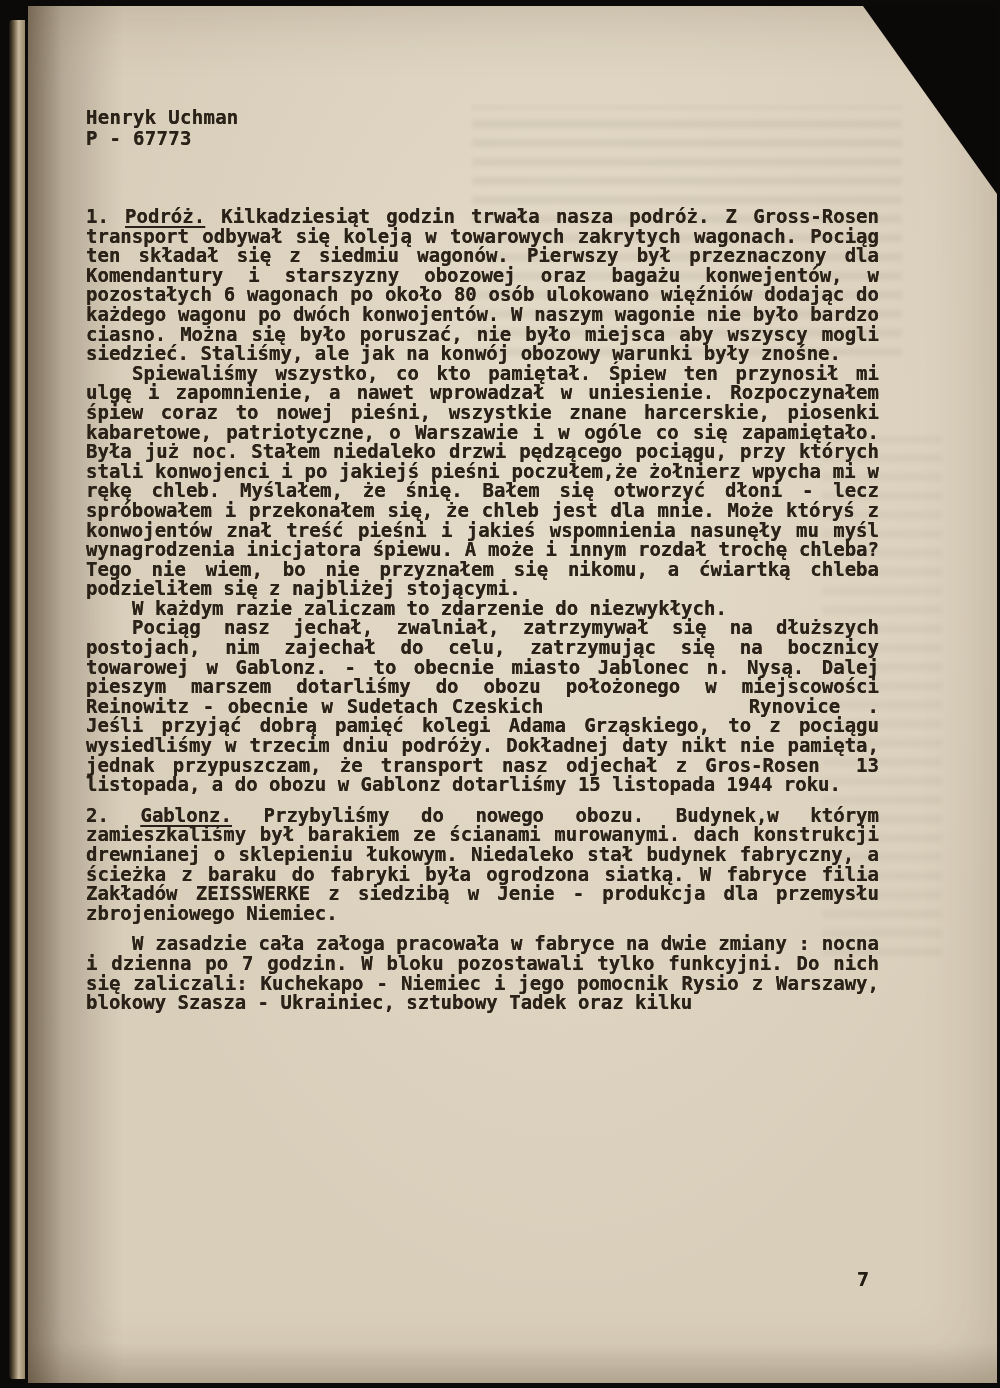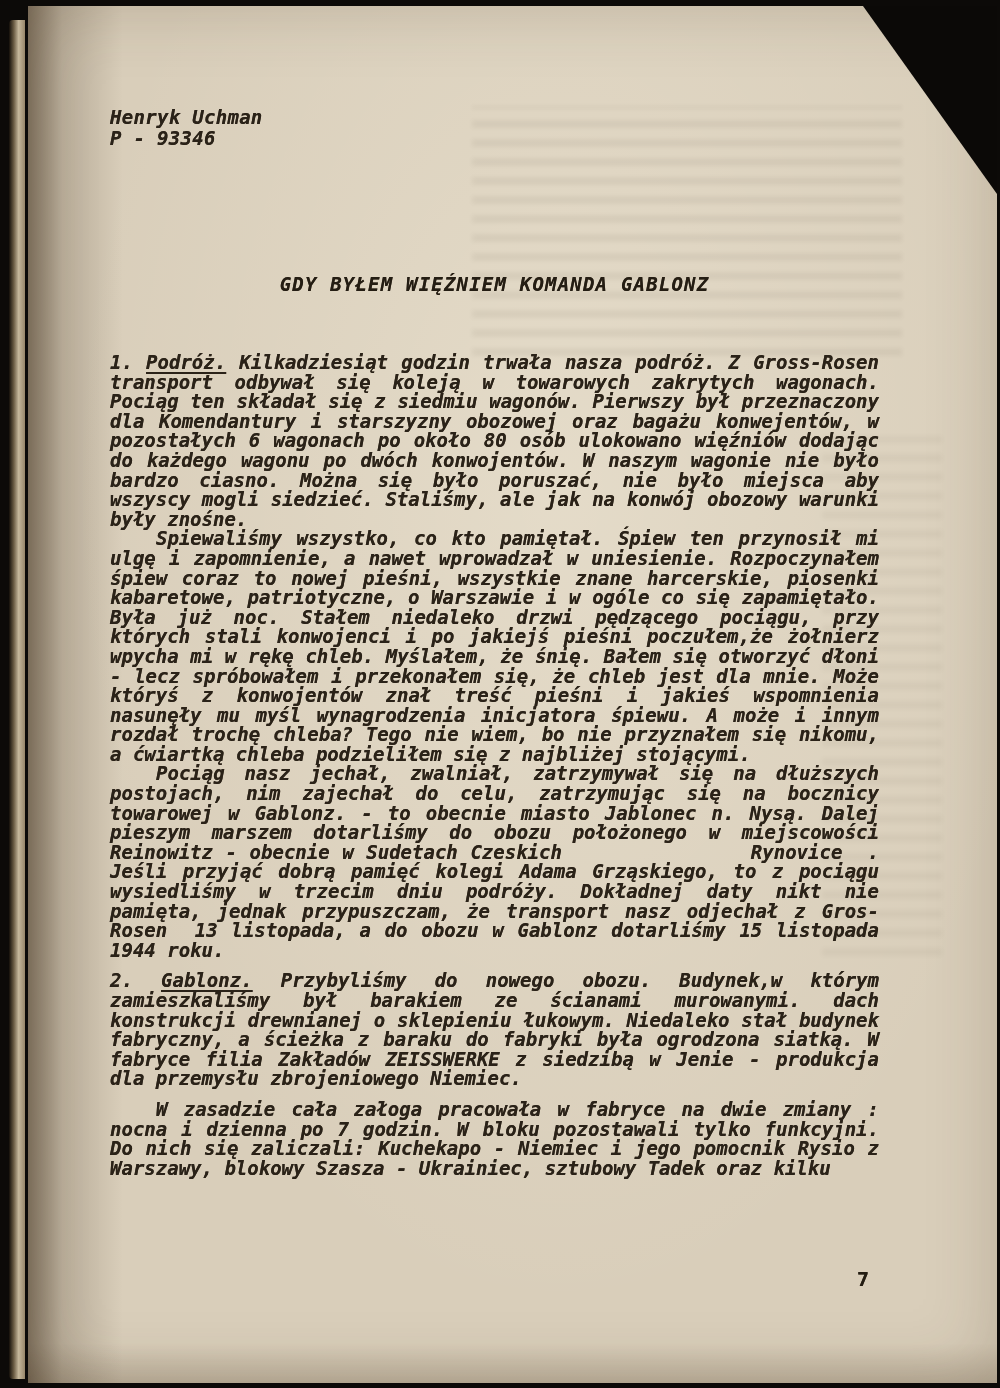--- a/index.html
+++ b/index.html
@@ -50,26 +50,25 @@
   
   .bleed {
     position: absolute;
     background: repeating-linear-gradient(0deg, #3a2f1f 0px, #3a2f1f 8px, transparent 8px, transparent 19px);
     filter: blur(2px);
   }
   .bleed-top { top: 100px; right: 95px; width: 430px; height: 250px; opacity: 0.055; }
   .bleed-right { top: 430px; right: 55px; width: 120px; height: 520px; opacity: 0.04; }
   .content {
     position: absolute;
-    left: 82px;
+    left: 58px;
     right: 118px;
     top: 0;
     color: #2a2218;
     text-shadow: 0 0 0.5px rgba(42,32,20,0.85);
-    font-style: italic;
   }
   header {
     margin-top: 101px;
     font-size: 19px;
     line-height: 21px;
     font-weight: 700;
     letter-spacing: 0.3px;
   }
   .title {
     margin-top: 124px;
@@ -112,32 +111,32 @@
 <div class="page-edge"></div>
 
 <div class="page">
   <div class="corner-tr"></div>
   <div class="bleed bleed-top"></div>
   <div class="bleed bleed-right"></div>
 
   <div class="content">
     <header>
       <div>Henryk Uchman</div>
-      <div>P - 93346</div>
+      <div>P - 67773</div>
     </header>
 
-    <div class="title">GDY BYŁEM WIĘŹNIEM KOMANDA GABLONZ</div>
 
     <div class="body-text">
 
       <p class="para"><span>1. </span><span class="lead">Podróż.</span><span> Kilkadziesiąt godzin trwała nasza podróż. Z Gross-Rosen transport odbywał się koleją w towarowych zakrytych wagonach. Pociąg ten składał się z siedmiu wagonów. Pierwszy był przeznaczony dla Komendantury i starszyzny obozowej oraz bagażu konwejentów, w pozostałych 6 wagonach po około 80 osób ulokowano więźniów dodając do każdego wagonu po dwóch konwojentów. W naszym wagonie nie było bardzo ciasno. Można się było poruszać, nie było miejsca aby wszyscy mogli siedzieć. Staliśmy, ale jak na konwój obozowy warunki były znośne.</span></p>
 
 
       <p class="para indent"><span>Spiewaliśmy wszystko, co kto pamiętał. Śpiew ten przynosił mi ulgę i zapomnienie, a nawet wprowadzał w uniesienie. Rozpoczynałem śpiew coraz to nowej pieśni, wszystkie znane harcerskie, piosenki kabaretowe, patriotyczne, o Warszawie i w ogóle co się zapamiętało. Była już noc. Stałem niedaleko drzwi pędzącego pociągu, przy których stali konwojenci i po jakiejś pieśni poczułem,że żołnierz wpycha mi w rękę chleb. Myślałem, że śnię. Bałem się otworzyć dłoni - lecz spróbowałem i przekonałem się, że chleb jest dla mnie. Może któryś z konwojentów znał treść pieśni i jakieś wspomnienia nasunęły mu myśl wynagrodzenia inicjatora śpiewu. A może i innym rozdał trochę chleba? Tego nie wiem, bo nie przyznałem się nikomu, a ćwiartką chleba podzieliłem się z najbliżej stojącymi.</span></p>
 
+      <p class="para indent"><span>W każdym razie zaliczam to zdarzenie do niezwykłych.</span></p>
 
       <p class="para indent"><span>Pociąg nasz jechał, zwalniał, zatrzymywał się na dłuższych postojach, nim zajechał do celu, zatrzymując się na bocznicy towarowej w Gablonz. - to obecnie miasto Jablonec n. Nysą. Dalej pieszym marszem dotarliśmy do obozu położonego w miejscowości Reinowitz - obecnie w Sudetach Czeskich&nbsp;&nbsp;&nbsp;&nbsp;&nbsp;&nbsp;&nbsp;&nbsp;&nbsp;&nbsp;&nbsp;&nbsp;&nbsp;&nbsp; Rynovice&nbsp;&nbsp;. Jeśli przyjąć dobrą pamięć kolegi Adama Grząskiego, to z pociągu wysiedliśmy w trzecim dniu podróży. Dokładnej daty nikt nie pamięta, jednak przypuszczam, że transport nasz odjechał z Gros-Rosen&nbsp;&nbsp;13 listopada, a do obozu w Gablonz dotarliśmy 15 listopada 1944 roku.</span></p>
 
       <p class="para gap"><span>2. </span><span class="lead">Gablonz.</span><span> Przybyliśmy do nowego obozu. Budynek,w którym zamieszkaliśmy był barakiem ze ścianami murowanymi. dach konstrukcji drewnianej o sklepieniu łukowym. Niedaleko stał budynek fabryczny, a ścieżka z baraku do fabryki była ogrodzona siatką. W fabryce filia Zakładów ZEISSWERKE z siedzibą w Jenie - produkcja dla przemysłu zbrojeniowego Niemiec.</span></p>
 
       <p class="para indent gap"><span>W zasadzie cała załoga pracowała w fabryce na dwie zmiany : nocna i dzienna po 7 godzin. W bloku pozostawali tylko funkcyjni. Do nich się zaliczali: Kuchekapo - Niemiec i jego pomocnik Rysio z Warszawy, blokowy Szasza - Ukrainiec, sztubowy Tadek oraz kilku</span></p>
 
     </div>
   </div>
 

